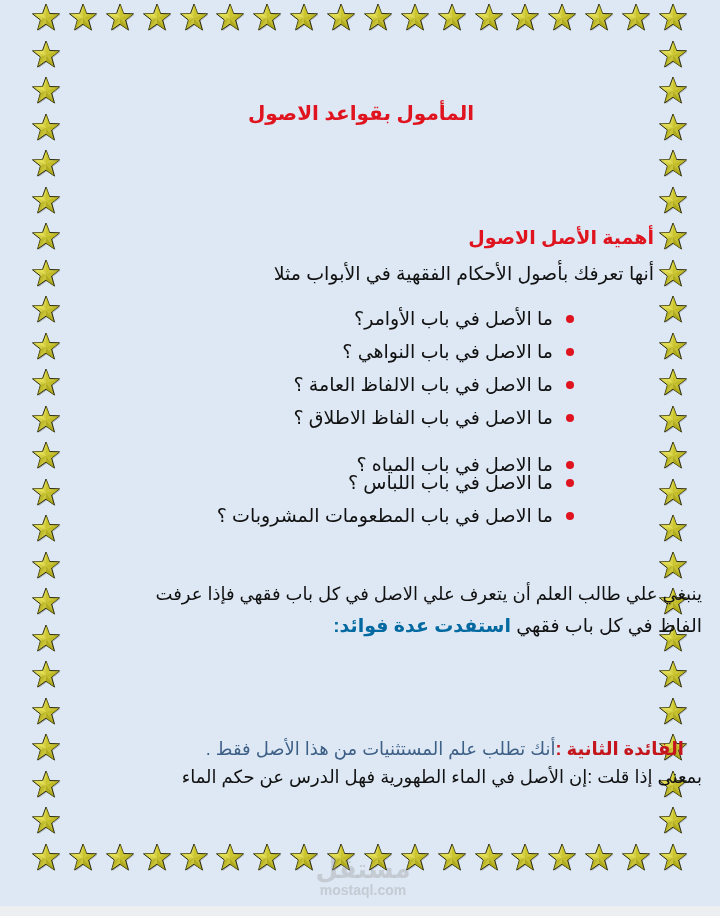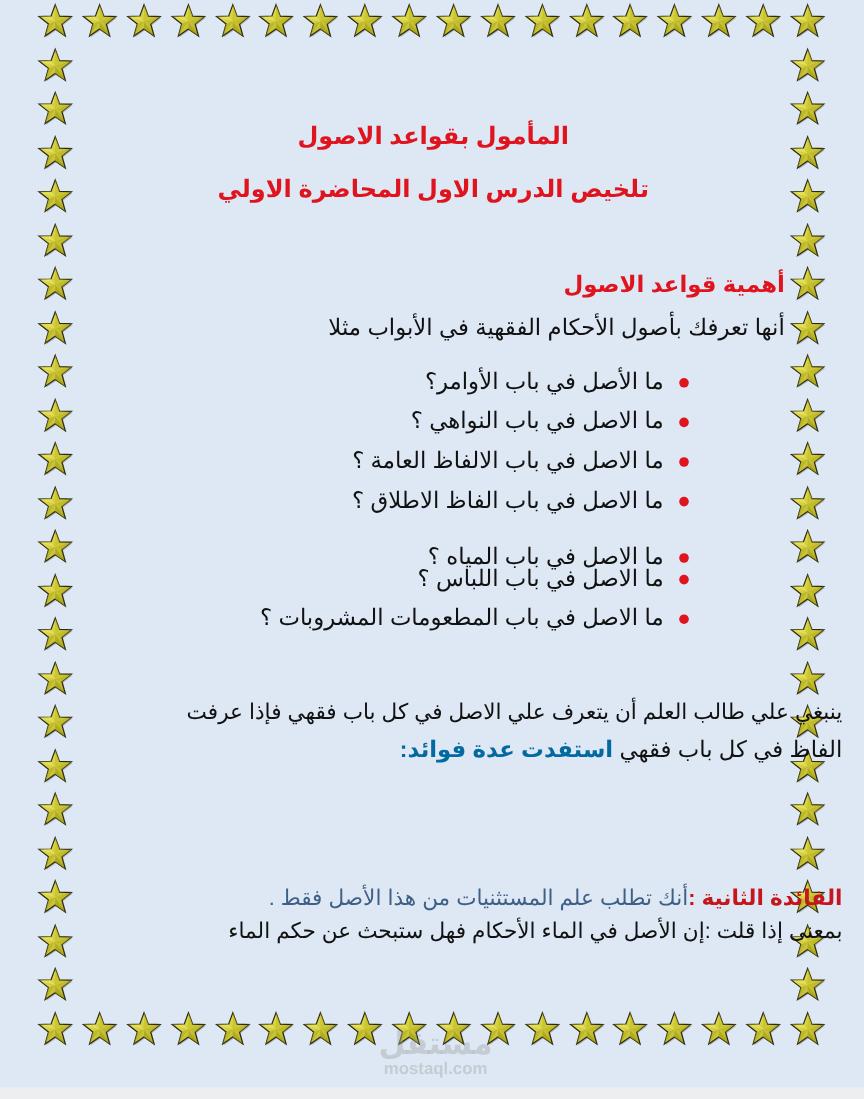--- a/index.html
+++ b/index.html
@@ -1388,23 +1388,22 @@
           <polygon points="16,2 16,16 19.5,11.5" fill="#c9c324" opacity="0.7"></polygon>
           <polygon points="29.5,11.8 16,16 21.6,18" fill="#bfb81d" opacity="0.7"></polygon>
           <polygon points="24.4,28 16,16 16,22.2" fill="#a8a215" opacity="0.7"></polygon>
           <polygon points="7.6,28 16,16 10.4,18" fill="#b3ad1a" opacity="0.6"></polygon>
           <polygon points="2.5,11.8 16,16 12.5,11.5" fill="#ece75a" opacity="0.6"></polygon>
         </svg>
       </div>
     </div>
 
   <div class="text title" style="left:200px; width:322px; top:101px;">المأمول بقواعد الاصول</div>
-  <div class="text title" style="left:180px; width:362px; top:145px;">تلخيص الدرس الاول المحاضرة الاولي</div>
 
-  <div class="text heading" style="right:66px; top:226px;">أهمية قواعد الاصول</div>
+  <div class="text heading" style="right:66px; top:226px;">أهمية الأصل الاصول</div>
 
   <div class="text body-text" style="right:66px; top:262px;">أنها تعرفك بأصول الأحكام الفقهية في الأبواب مثلا</div>
 
   <div>
     <div class="list-item" style="top:307px;">
       <span class="bullet"></span>
       <span>ما الأصل في باب الأوامر؟</span>
     </div>
     <div class="list-item" style="top:340px;">
       <span class="bullet"></span>
@@ -1431,24 +1430,24 @@
       <span>ما الاصل في باب المطعومات المشروبات ؟</span>
     </div>
   </div>
 
   <div class="text body-text" style="right:18px; top:583px; font-size:18px;">ينبغي علي طالب العلم أن يتعرف علي الاصل في كل باب فقهي فإذا عرفت</div>
   <div class="text body-text" style="right:18px; top:614px; font-size:19px;">
     <span>الفاظ في كل باب فقهي </span><span class="blue-bold">استفدت عدة فوائد:</span>
   </div>
 
 
-  <div class="text body-text" style="right:18px; top:738px; font-size:18px;">
+  <div class="text body-text" style="right:36px; top:738px; font-size:18px;">
     <span class="red-bold">الفائدة الثانية :</span><span class="slate">أنك تطلب علم المستثنيات من هذا الأصل فقط .</span>
   </div>
 
-  <div class="text body-text" style="right:18px; top:766px; font-size:18px;">بمعنى إذا قلت :إن الأصل في الماء الأحكام فهل ستبحث عن حكم الماء</div>
+  <div class="text body-text" style="right:18px; top:766px; font-size:18px;">بمعنى إذا قلت :إن الأصل في الماء الطهورية فهل الدرس عن حكم الماء</div>
 
   <div class="watermark">
     <div class="ar">مستقل</div>
     <div class="en">mostaql.com</div>
   </div>
 </div>
 <div class="bottom-strip"></div>
 
 </body></html>

